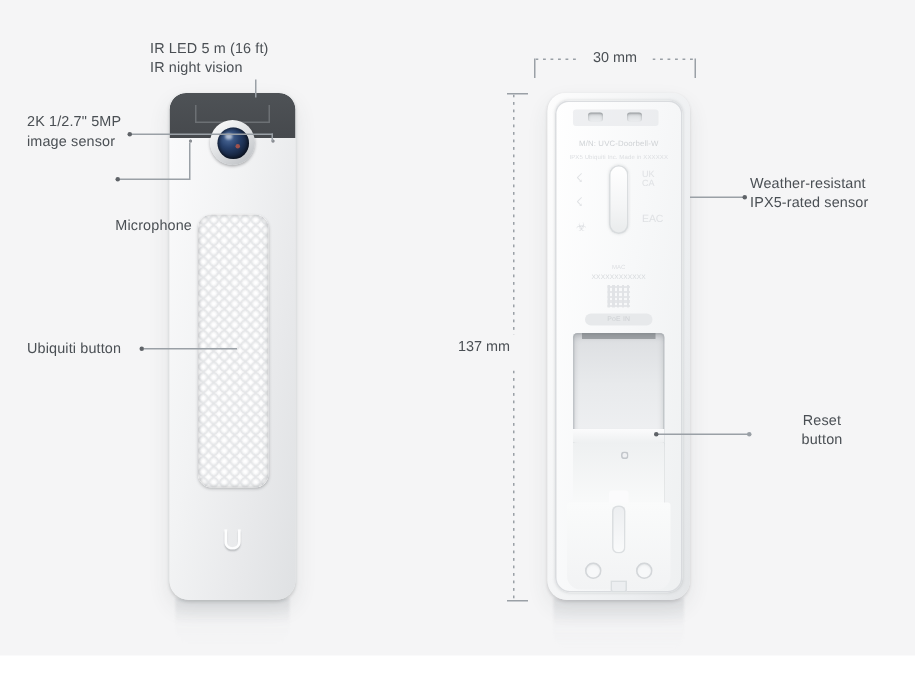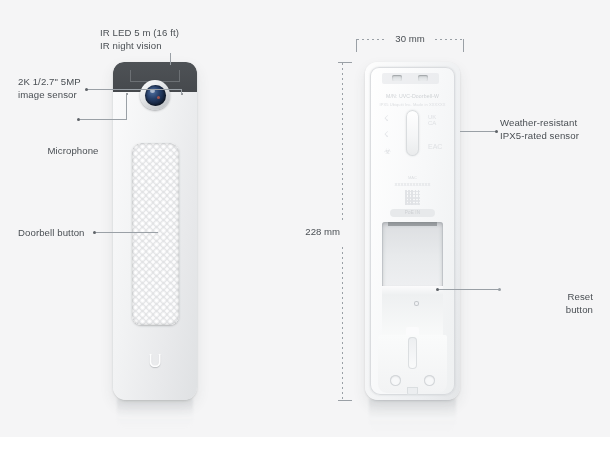--- a/index.html
+++ b/index.html
@@ -484,50 +484,50 @@
   <div class="callout-text" style="left:100px; top:27px; width:140px; text-align:left;">IR LED 5 m (16 ft)
 IR night vision</div>
   <div class="leader leader-v" style="left:170px; top:53px; height:12px;"></div>
 
   <div class="callout-text" style="left:18px; top:76px; width:110px; text-align:left;">2K 1/2.7" 5MP
 image sensor</div>
   <div class="leader leader-h" style="left:87px; top:89px; width:95px;"></div>
   <div class="dot" style="left:85px; top:88px;"></div>
   <div class="leader leader-v" style="left:181px; top:89px; height:5px;"></div>
 
-  <div class="callout-text" style="left:18px; top:113px; width:110px; text-align:center;margin-top:32px;">Microphone</div>
+  <div class="callout-text" style="left:18px; top:113px; width:110px; text-align:right;margin-top:32px;">Microphone</div>
   <div class="leader leader-h" style="left:80px; top:119px; width:46px;"></div>
   <div class="dot" style="left:77px; top:118px;"></div>
   <div class="leader leader-v" style="left:126px; top:95px; height:25px;"></div>
 
-  <div class="callout-text" style="left:18px; top:227px; width:110px; text-align:left;">Doorbell button</div>
+  <div class="callout-text" style="left:18px; top:227px; width:110px; text-align:left;">Ubiquiti button</div>
   <div class="leader leader-h" style="left:96px; top:232px; width:62px;"></div>
   <div class="dot" style="left:93px; top:231px;"></div>
 
   <div class="callout-text" style="left:500px; top:117px; width:105px; text-align:left;">Weather-resistant
 IPX5-rated sensor</div>
   <div class="leader leader-h" style="left:460px; top:131px; width:36px;"></div>
   <div class="dot" style="left:495px; top:130px;"></div>
 
-  <div class="callout-text" style="left:503px; top:291px; width:90px; text-align:right;">Reset
+  <div class="callout-text" style="left:503px; top:275px; width:90px; text-align:center;">Reset
 button</div>
   <div class="leader leader-h" style="left:438px; top:289px; width:61px;"></div>
   <div class="dot" style="left:436px; top:288px;"></div>
   <div class="dot" style="left:498px; top:288px; background:#9aa0a6;"></div>
 
   <div id="dim-width">
     <div id="dim-width-label">30 mm</div>
     <div class="dim-dash-h" id="dim-width-dash-left"></div>
     <div class="dim-dash-h" id="dim-width-dash-right"></div>
     <div class="dim-cap-v" id="dim-width-cap-left"></div>
     <div class="dim-cap-v" id="dim-width-cap-right"></div>
   </div>
 
   <div id="dim-height">
     <div class="dim-cap-h" id="dim-height-cap-top"></div>
     <div class="dim-dash-v" id="dim-height-dash-top"></div>
-    <div id="dim-height-label">228 mm</div>
+    <div id="dim-height-label">137 mm</div>
     <div class="dim-dash-v" id="dim-height-dash-bottom"></div>
     <div class="dim-cap-h" id="dim-height-cap-bottom"></div>
   </div>
 
   <div id="bottom-band"></div>
 </div>
 
 </body></html>

